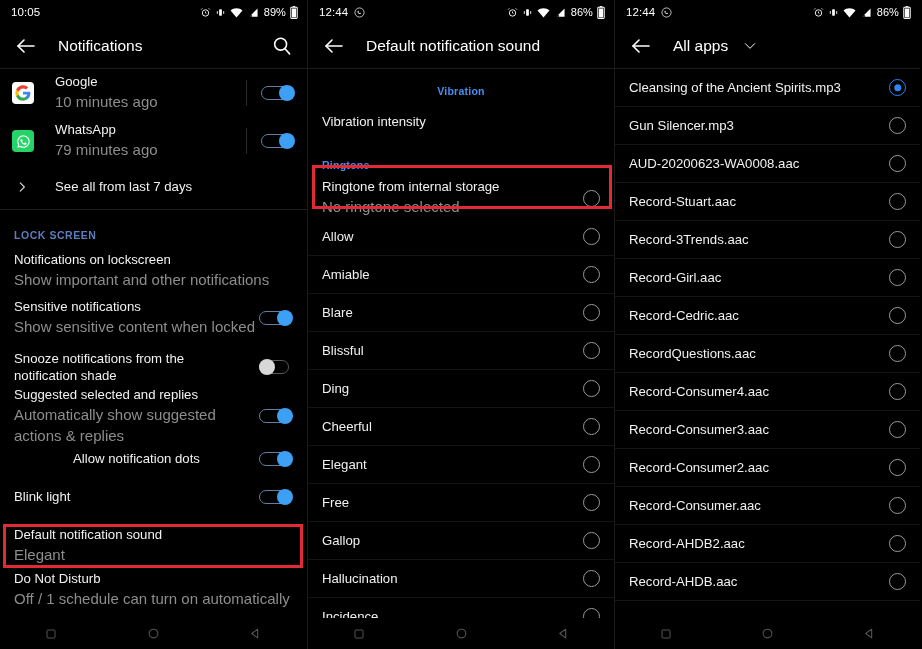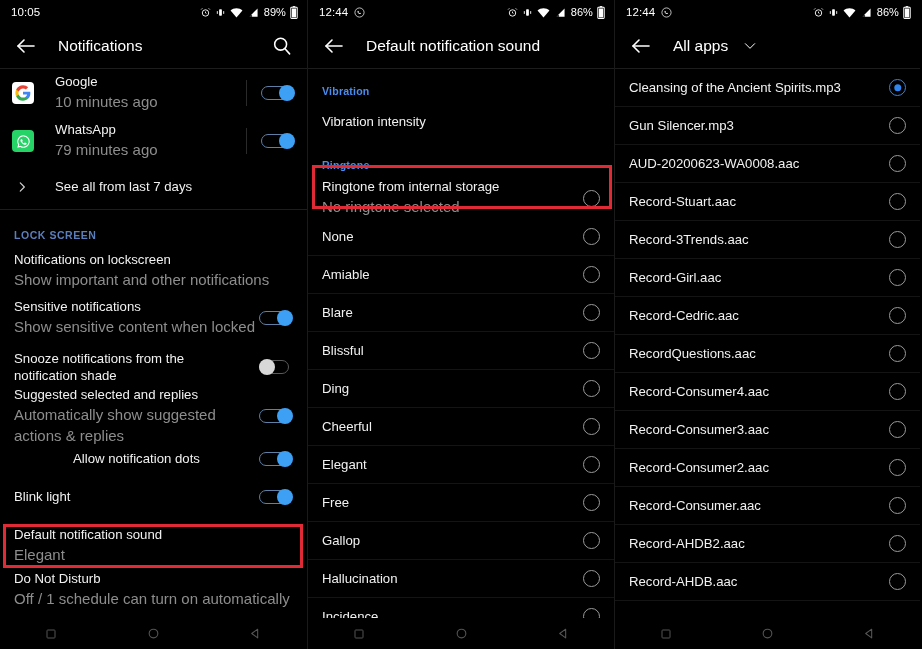--- a/index.html
+++ b/index.html
@@ -390,40 +390,40 @@
       <span class="tb-back">
         <svg width="24" height="24" viewBox="0 0 24 24" fill="none" stroke="#fff" stroke-width="1.6" stroke-linecap="round" stroke-linejoin="round">
             <path d="M20 12H4"></path>
             <path d="M10 6l-6 6 6 6"></path>
           </svg>
       </span>
       <span class="tb-title">Default notification sound</span>
     </div>
     <div class="divider-full"></div>
 
-    <div class="sec-header sec-blue" style="padding-top:16px;">Vibration</div>
+    <div class="sec-header sec-blue" style="padding-top:16px;text-align:center;">Vibration</div>
     <div class="row" style="height:36px;border:none;">
       <div class="row-txtwrap">
         <div class="row-title">Vibration intensity</div>
       </div>
     </div>
 
     <div class="sec-header sec-blue" style="padding-top:19px;">Ringtone</div>
 
     <div class="row" style="height:40px;border:none;">
       <div class="row-txtwrap">
         <div class="row-title">Ringtone from internal storage</div>
         <div class="row-sub">No ringtone selected</div>
       </div>
       <span class="radio off"></span>
     </div>
 
     <div class="row" style="height:38px;">
         <div class="row-txtwrap">
-          <div class="row-title">None</div>
+          <div class="row-title">Allow</div>
         </div>
         <span class="radio off"></span>
       </div>
     <div class="row" style="height:38px;">
         <div class="row-txtwrap">
           <div class="row-title">Amiable</div>
         </div>
         <span class="radio off"></span>
       </div>
     <div class="row" style="height:38px;">

